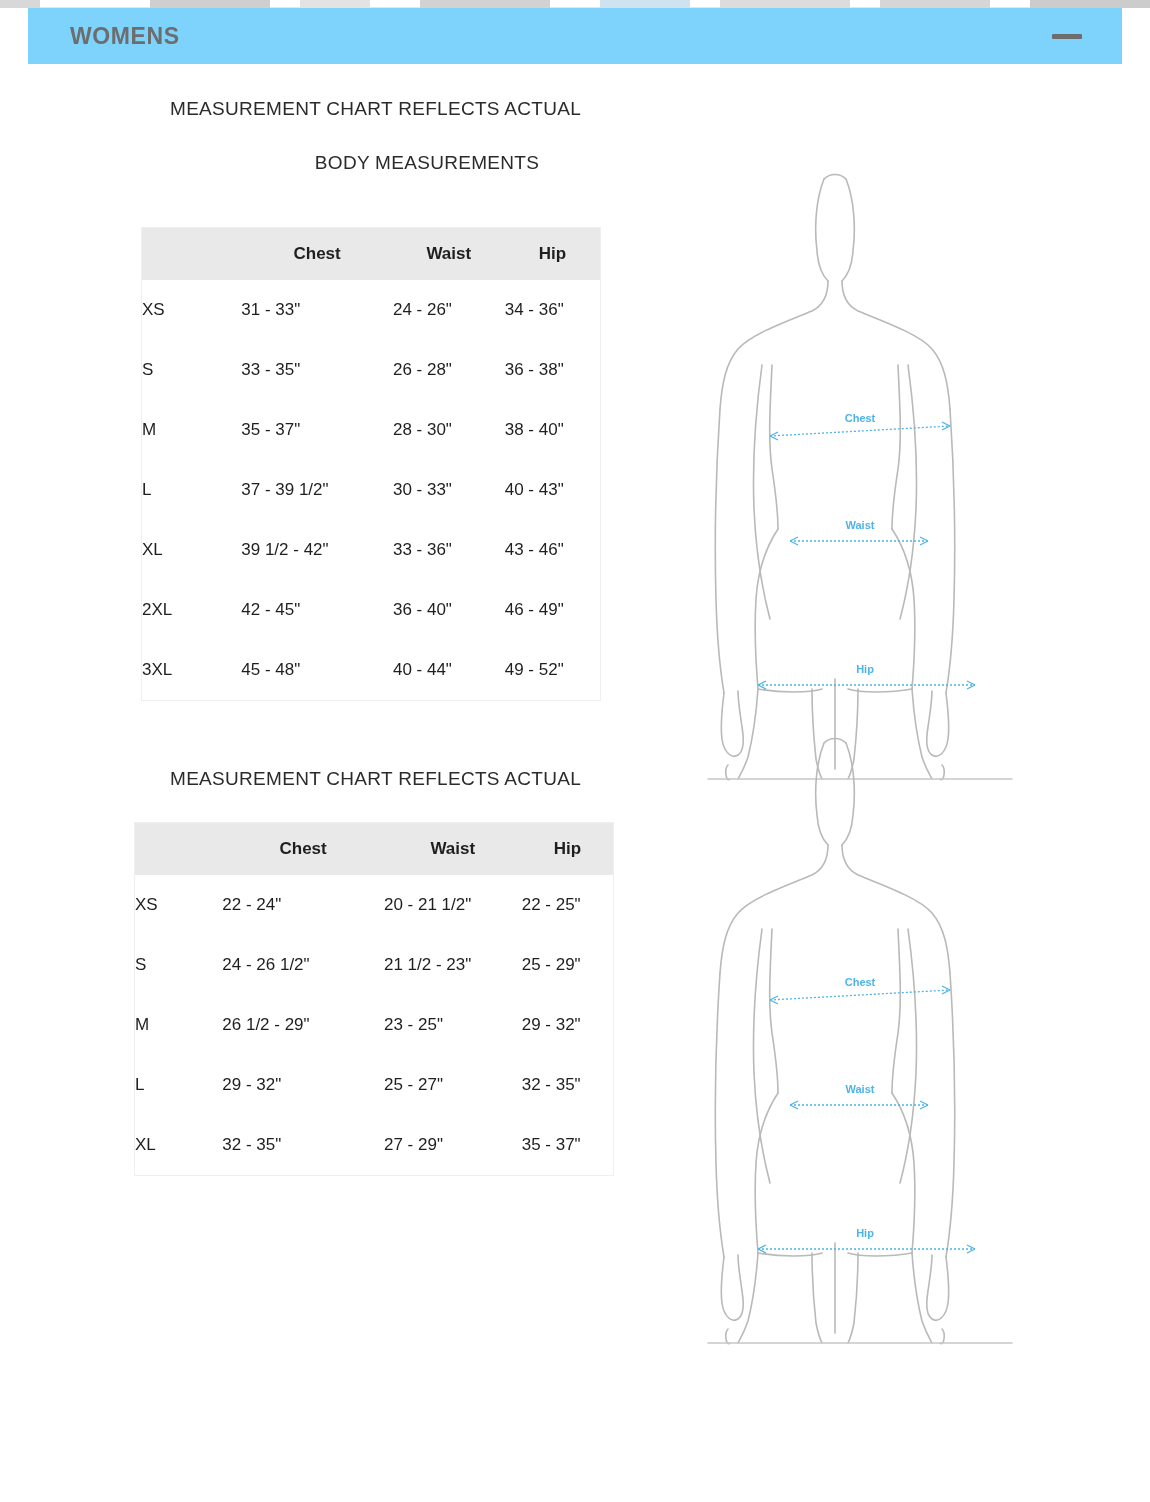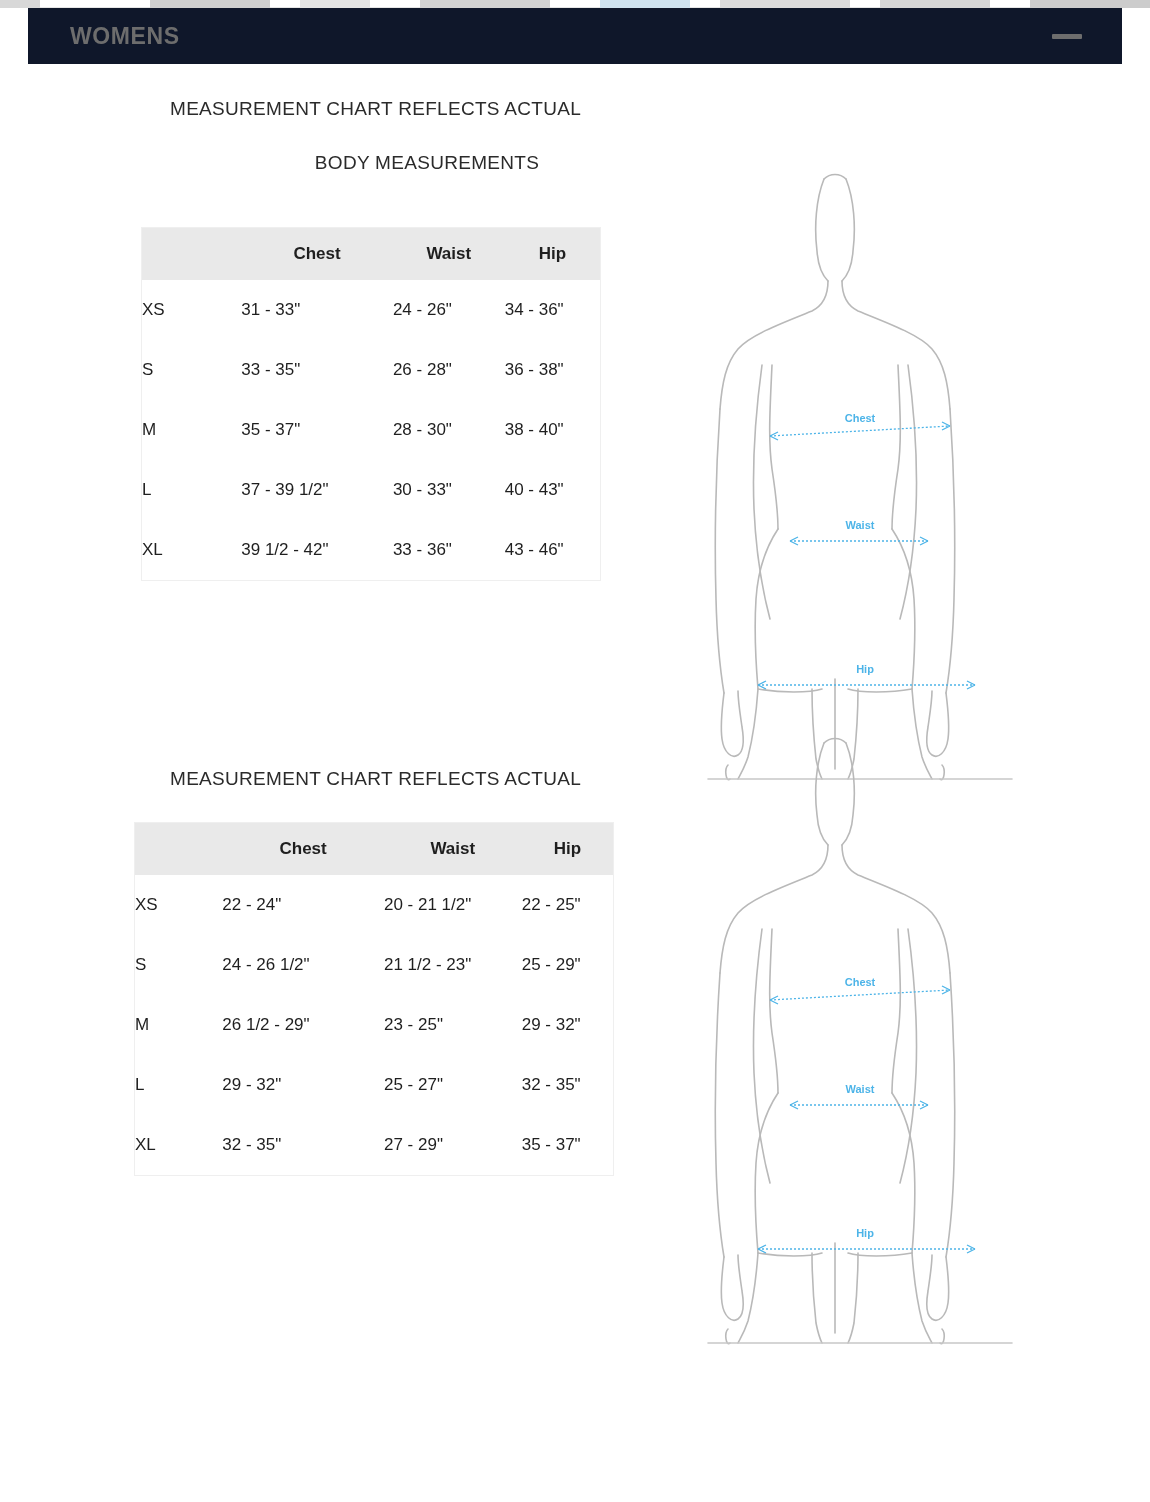--- a/index.html
+++ b/index.html
@@ -27,21 +27,21 @@
   .top-strip .seg {
     position: absolute;
     top: 0;
     height: 8px;
   }
 
   .section {
     width: 100%;
   }
   .section-header {
-    background: #0f172a;
+    background: #7dd3fc;
     height: 56px;
     margin: 0 28px;
     display: flex;
     align-items: center;
     justify-content: space-between;
     padding: 0 40px 0 42px;
     width: calc(100% - 56px);
   }
   .section-title {
     font-size: 23px;
@@ -194,20 +194,32 @@
             <td class="size-label">L</td>
             <td>37 - 39 1/2"</td>
             <td>30 - 33"</td>
             <td>40 - 43"</td>
           </tr>
           <tr>
             <td class="size-label">XL</td>
             <td>39 1/2 - 42"</td>
             <td>33 - 36"</td>
             <td>43 - 46"</td>
+          </tr>
+          <tr>
+            <td class="size-label">2XL</td>
+            <td>42 - 45"</td>
+            <td>36 - 40"</td>
+            <td>46 - 49"</td>
+          </tr>
+          <tr>
+            <td class="size-label">3XL</td>
+            <td>45 - 48"</td>
+            <td>40 - 44"</td>
+            <td>49 - 52"</td>
           </tr>
         </tbody>
       </table>
 
       <div class="figure" id="womens-figure">
         <svg width="340" height="620" viewBox="0 0 340 620">
           <g fill="none" stroke="#b9b9b9" stroke-width="1.6" stroke-linejoin="round" stroke-linecap="round">
 
             <path d="M124 10 C116 30 114 58 117 82 C118 96 122 106 128 112"></path>
             <path d="M146 10 C154 30 156 58 153 82 C152 96 148 106 142 112"></path>

